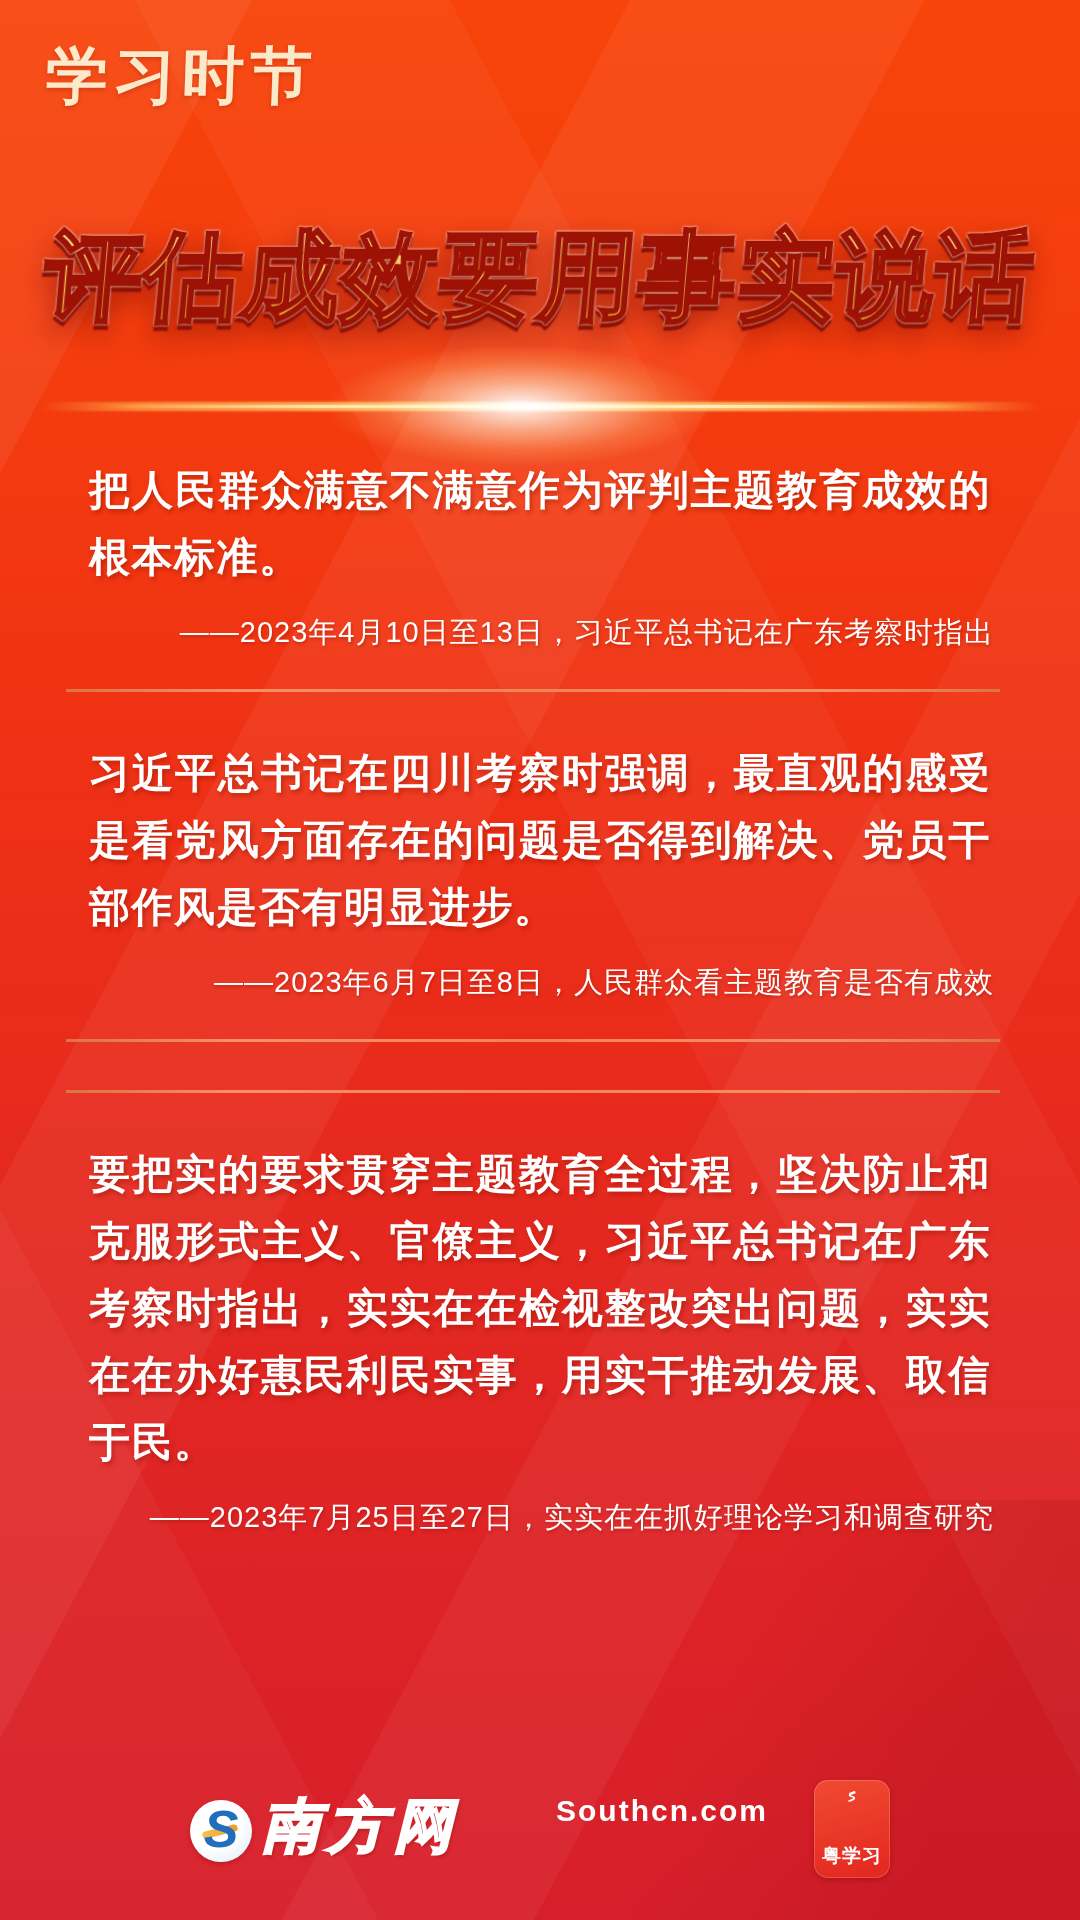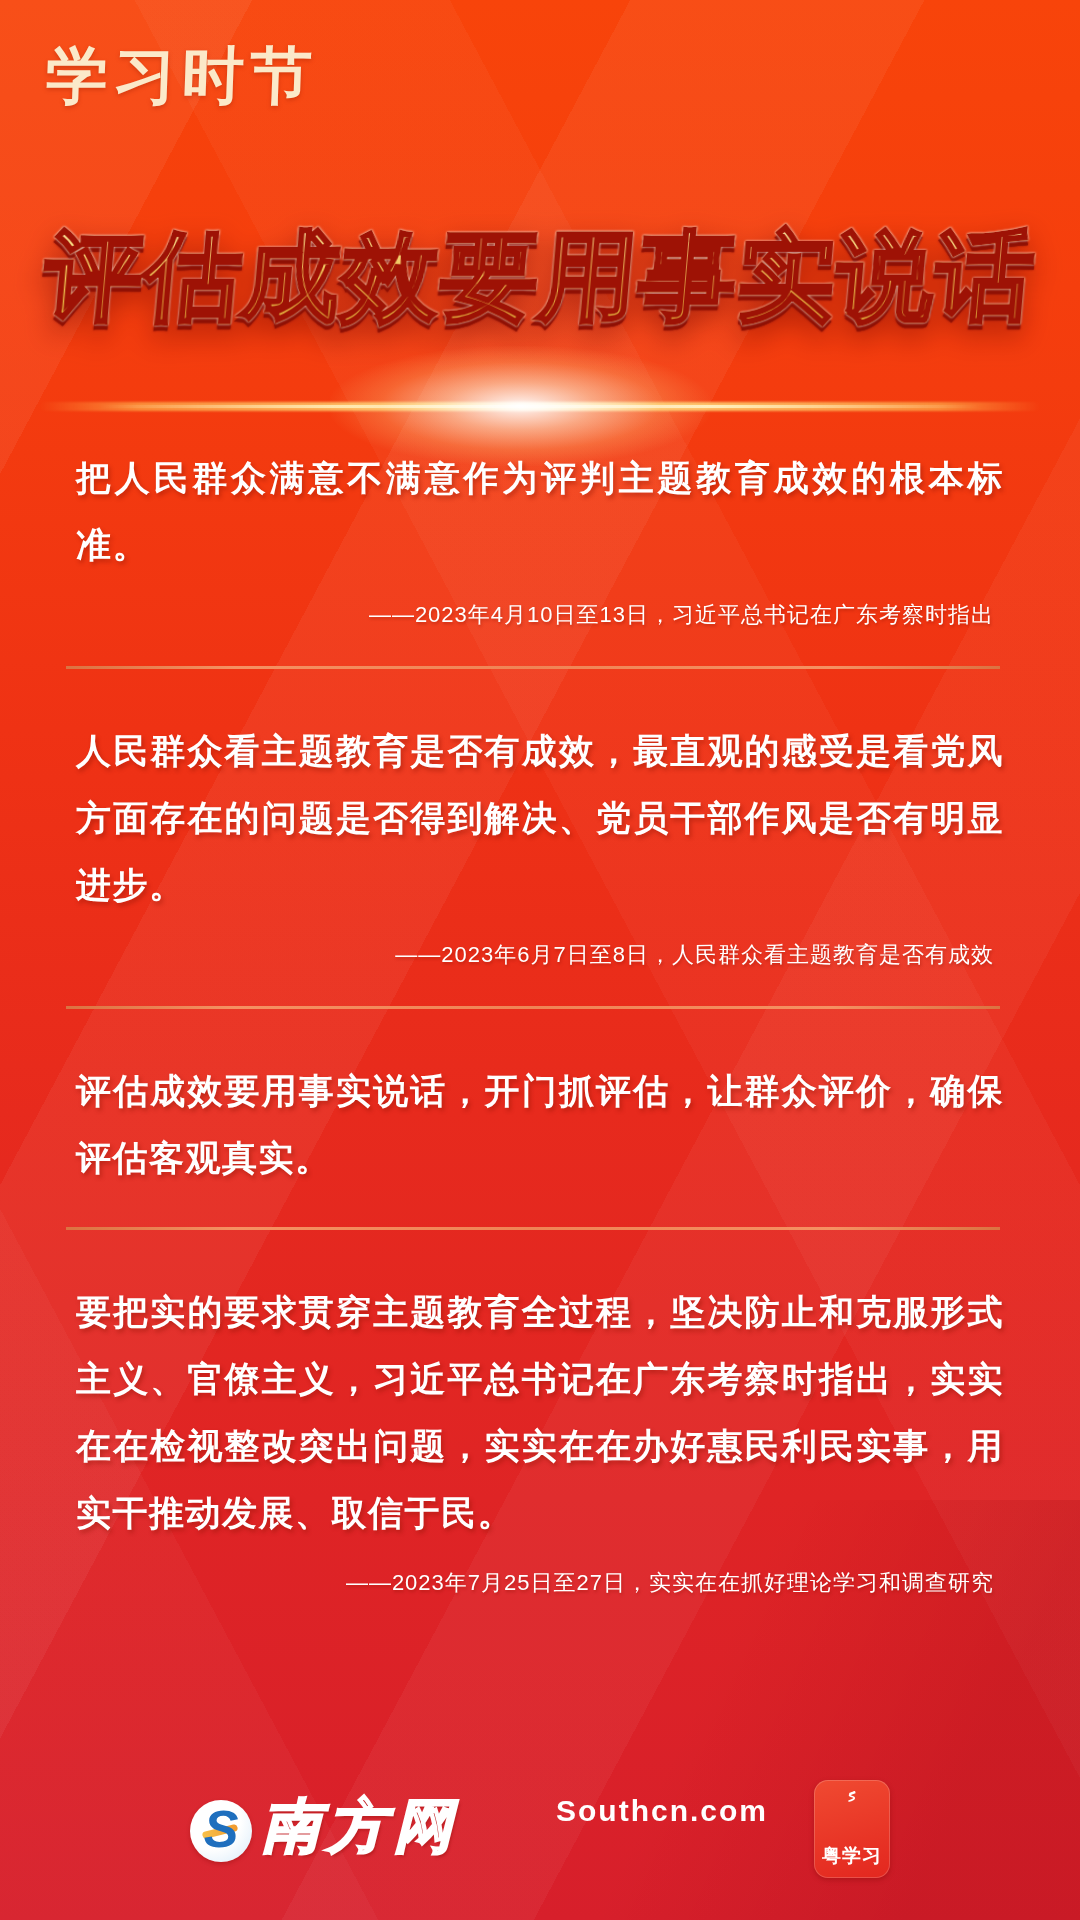--- a/index.html
+++ b/index.html
@@ -124,35 +124,35 @@
       rgba(255,190,110,0) 72%);
   }
 
   .content {
     position: absolute;
     top: 440px;
     left: 72px;
     width: 936px;
   }
   .quote {
-    font-size: 35px;
+    font-size: 41px;
     line-height: 67px;
     letter-spacing: 1.5px;
     font-weight: 700;
     color: #ffffff;
     text-align: justify;
     text-shadow: 2px 3px 4px rgba(140,20,5,0.45);
-    margin: 4px;
+    margin: 17px;
   }
   .attribution {
     display: block;
     margin-top: 22px;
     padding-right: 14px;
     text-align: right;
-    font-size: 22px;
+    font-size: 29px;
     font-weight: 400;
     letter-spacing: 1px;
     color: #ffffff;
     text-shadow: 1px 2px 3px rgba(140,20,5,0.4);
   }
   .divider {
     border: none;
     height: 3px;
     margin: 36px 8px 0 -6px;
     background: linear-gradient(90deg, #db7342 0%, #f59162 18%, #ef8455 50%, #f59162 82%, #db7342 100%);
@@ -265,27 +265,26 @@
 
   <div class="content">
 
     <div class="section">
       <p class="quote">把人民群众满意不满意作为评判主题教育成效的根本标准。</p>
       <span class="attribution">——2023年4月10日至13日，习近平总书记在广东考察时指出</span>
       <hr class="divider">
     </div>
 
     <div class="section">
-      <p class="quote">人民群众看主题教育是否有成效，最直观的感受是看党风方面存在的问题是否得到解决、党员干部作风是否有明显进步。</p>
+      <p class="quote">习近平总书记在四川考察时强调，最直观的感受是看党风方面存在的问题是否得到解决、党员干部作风是否有明显进步。</p>
       <span class="attribution">——2023年6月7日至8日，人民群众看主题教育是否有成效</span>
       <hr class="divider">
     </div>
 
     <div class="section">
-      <p class="quote">评估成效要用事实说话，开门抓评估，让群众评价，确保评估客观真实。</p>
       <hr class="divider">
     </div>
 
     <div class="section">
       <p class="quote">要把实的要求贯穿主题教育全过程，坚决防止和克服形式主义、官僚主义，习近平总书记在广东考察时指出，实实在在检视整改突出问题，实实在在办好惠民利民实事，用实干推动发展、取信于民。</p>
       <span class="attribution">——2023年7月25日至27日，实实在在抓好理论学习和调查研究</span>
     </div>
 
   </div>
 

